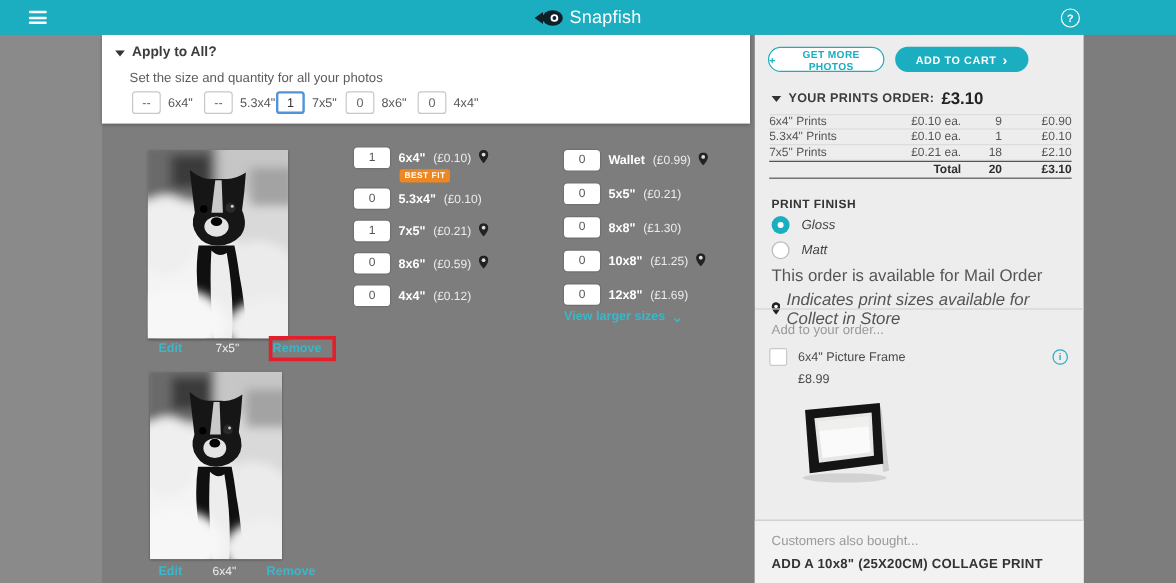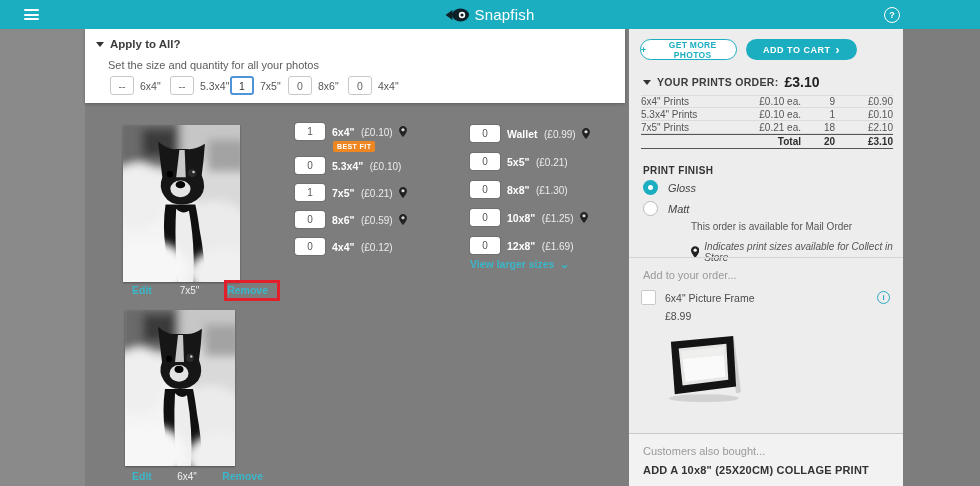--- a/index.html
+++ b/index.html
@@ -109,21 +109,21 @@
   .c-amt { width: 58px; text-align: right; }
   .t-total { display: flex; align-items: center; height: 15px; border-top: 1px solid #555; border-bottom: 1px solid #555; font-weight: bold; color: #2e2e2e; }
 
   .pf-title { position: absolute; left: 14px; top: 136px; font-size: 10px; font-weight: bold; color: #333; letter-spacing: .4px; }
   .radio-row { position: absolute; left: 14px; display: flex; align-items: center; gap: 10px; cursor: pointer; font-style: italic; }
   .radio-gloss { top: 151px; } .radio-matt { top: 172px; }
   .radio-on { width: 15px; height: 15px; border-radius: 50%; background: #1baec0; position: relative; }
   .radio-on::after { content: ""; position: absolute; left: 5px; top: 5px; width: 5px; height: 5px; border-radius: 50%; background: #fff; }
   .radio-off { width: 15px; height: 15px; border-radius: 50%; background: #fff; border: 1px solid #bbb; }
   .radio-label { font-size: 11px; color: #444; }
-  .sb-note { position: absolute; left: 14px; font-size: 10px; color: #555; margin-left: 48px; }
+  .sb-note { position: absolute; left: 14px; font-size: 14px; color: #555; }
   .note-mail { top: 192px; }
   .note-pin { top: 212px; display: flex; align-items: center; gap: 5px; font-style: italic; }
   .sb-divider { position: absolute; left: 0; top: 228px; width: 274px; height: 1px; background: #d4d4d4; }
 
   .addon-title { position: absolute; left: 14px; top: 240px; font-size: 11px; color: #9a9a9a; }
   .addon-row { position: absolute; left: 12px; top: 261px; display: flex; align-items: center; gap: 9px; }
   .checkbox { width: 15px; height: 15px; background: #fff; border: 1px solid #c9c9c9; border-radius: 2px; cursor: pointer; }
   .addon-name { font-size: 10.5px; color: #4a4a4a; }
   .info-btn {
     position: absolute; left: 248px; top: 262px; width: 13px; height: 13px;

